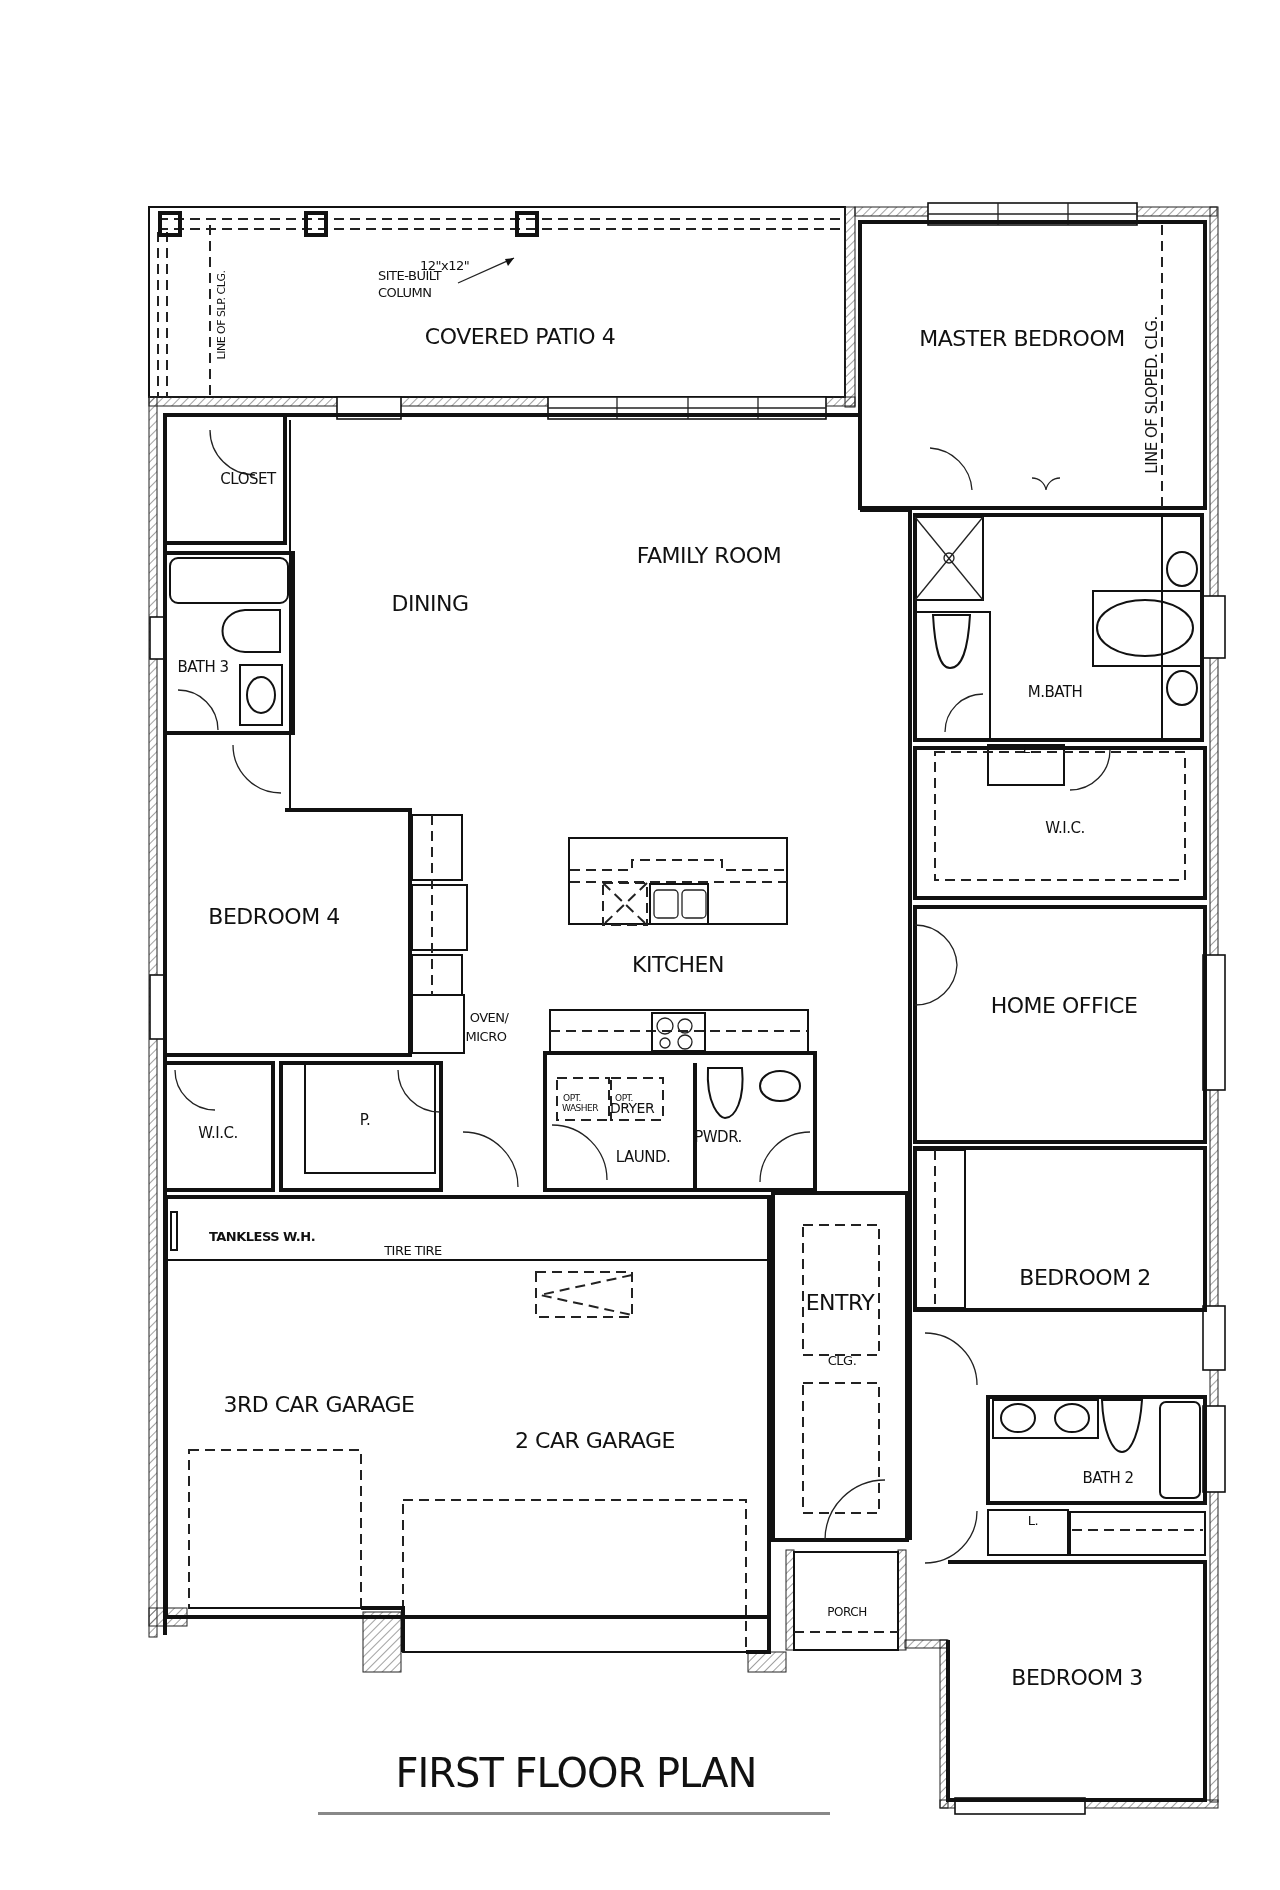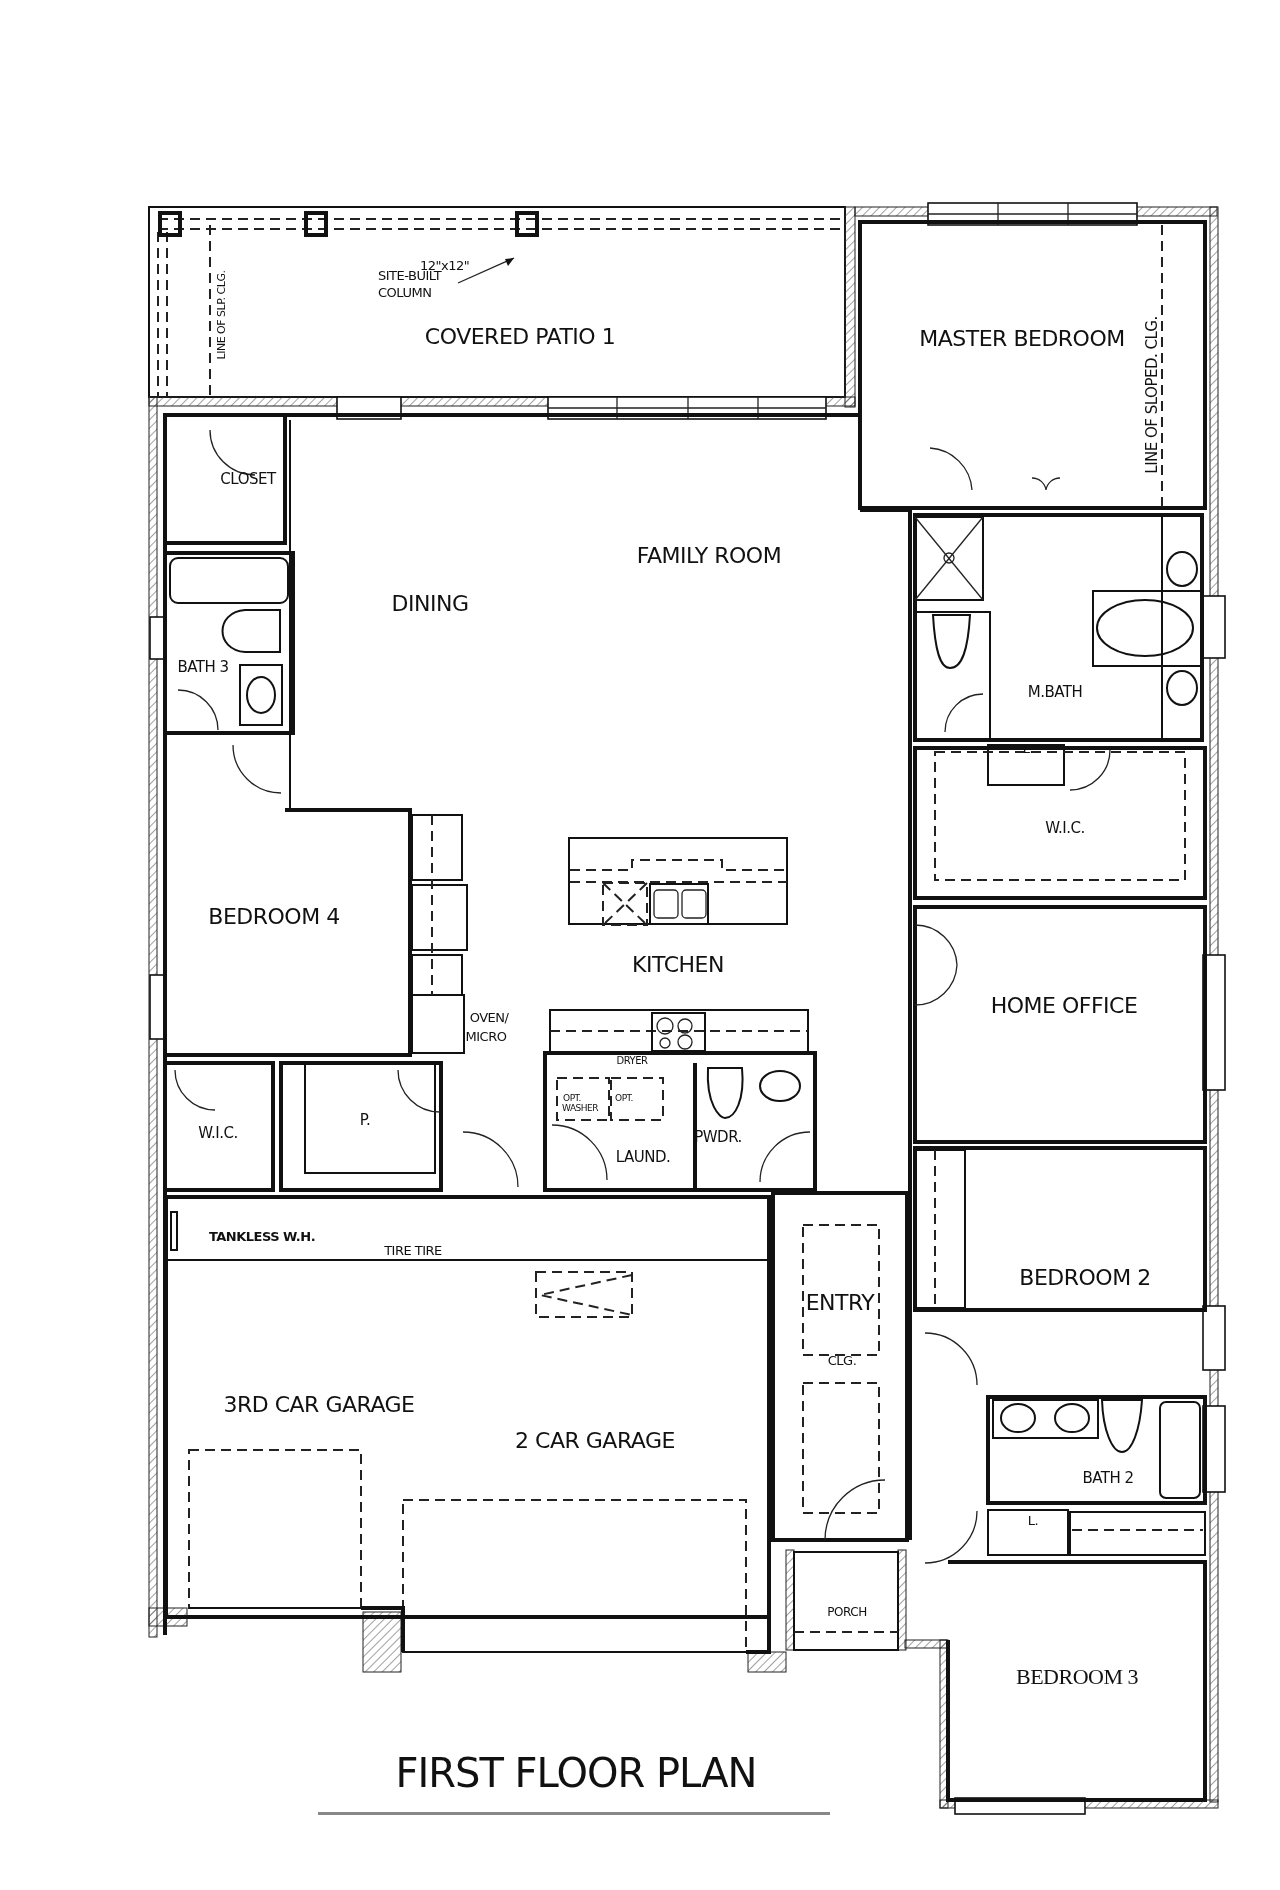--- a/index.html
+++ b/index.html
@@ -214,21 +214,21 @@
     <polyline points="632,1275 540,1295 632,1315" class="dash"></polyline>
     <rect x="189" y="1450" width="172" height="158" class="dash"></rect>
     <rect x="403" y="1500" width="343" height="152" class="dash"></rect>
     <line x1="189" y1="1608" x2="361" y2="1608" class="thin"></line>
     <line x1="403" y1="1652" x2="746" y2="1652" class="thin"></line>
     <polyline points="361,1608 403,1608 403,1652" class="wall" fill="none"></polyline>
     <polyline points="746,1652 769,1652 769,1617" class="wall" fill="none"></polyline>
   </g>
 </svg>
 
-<div class="room-label" style="left:520px;top:336px;">COVERED PATIO  1</div>
+<div class="room-label" style="left:520px;top:336px;">COVERED PATIO  4</div>
 <div class="room-label xs" style="left:420px;top:258px;text-align:left;transform:none;">12"x12"</div>
 <div class="room-label xs" style="left:378px;top:268px;transform:none;">SITE-BUILT</div>
 <div class="room-label xs" style="left:378px;top:285px;transform:none;">COLUMN</div>
 <div class="room-label xs vert" style="left:221px;top:315px;font-size:11px;">LINE OF SLP. CLG.</div>
 <div class="room-label" style="left:1022px;top:338px;">MASTER BEDROOM</div>
 <div class="room-label sm vert" style="left:1152px;top:395px;">LINE OF SLOPED. CLG.</div>
 <div class="room-label sm" style="left:248px;top:479px;">CLOSET</div>
 <div class="room-label" style="left:709px;top:555px;">FAMILY ROOM</div>
 <div class="room-label" style="left:430px;top:603px;">DINING</div>
 <div class="room-label sm" style="left:203px;top:667px;">BATH 3</div>
@@ -236,32 +236,32 @@
 <div class="room-label xs" style="left:1028px;top:748px;">L.</div>
 <div class="room-label sm" style="left:1065px;top:828px;">W.I.C.</div>
 <div class="room-label" style="left:274px;top:916px;">BEDROOM 4</div>
 <div class="room-label" style="left:678px;top:964px;">KITCHEN</div>
 <div class="room-label" style="left:1053px;top:1005px;margin-left:11px;">HOME OFFICE</div>
 <div class="room-label xs" style="left:489px;top:1017px;">OVEN/</div>
 <div class="room-label xs" style="left:486px;top:1036px;">MICRO</div>
 <div class="room-label xs" style="left:572px;top:1098px;font-size:9px;">OPT.</div>
 <div class="room-label xs" style="left:580px;top:1108px;font-size:9px;">WASHER</div>
 <div class="room-label xs" style="left:624px;top:1098px;font-size:9px;">OPT.</div>
-<div class="room-label xs" style="left:632px;top:1060px;font-size:10px;">DRYER</div>
+<div class="room-label xs" style="left:632px;top:1108px;font-size:14px;">DRYER</div>
 <div class="room-label sm" style="left:218px;top:1133px;">W.I.C.</div>
 <div class="room-label sm" style="left:365px;top:1120px;">P.</div>
 <div class="room-label sm" style="left:643px;top:1157px;">LAUND.</div>
 <div class="room-label sm" style="left:718px;top:1137px;">PWDR.</div>
 <div class="room-label" style="left:1085px;top:1277px;">BEDROOM 2</div>
 <div class="room-label xs" style="left:262px;top:1236px;font-weight:bold;">TANKLESS W.H.</div>
 <div class="room-label xs" style="left:413px;top:1250px;">TIRE TIRE</div>
 <div class="room-label" style="left:840px;top:1302px;">ENTRY</div>
 <div class="room-label xs" style="left:851px;top:1345px;"></div>
 <div class="room-label xs" style="left:842px;top:1360px;">CLG.</div>
 <div class="room-label" style="left:319px;top:1404px;">3RD CAR GARAGE</div>
 <div class="room-label" style="left:595px;top:1440px;">2 CAR GARAGE</div>
 <div class="room-label sm" style="left:1108px;top:1478px;">BATH 2</div>
 <div class="room-label xs" style="left:1033px;top:1520px;">L.</div>
 <div class="room-label" style="left:847px;top:1612px;font-size:12px;">PORCH</div>
-<div class="room-label" style="left:1077px;top:1677px;font-family:Liberation Serif, serif;">BEDROOM 3</div>
+<div class="room-label" style="left:1077px;top:1677px;">BEDROOM 3</div>
 
 <div class="title">FIRST FLOOR PLAN</div>
 <div class="title-underline"></div>
 
 </body></html>

